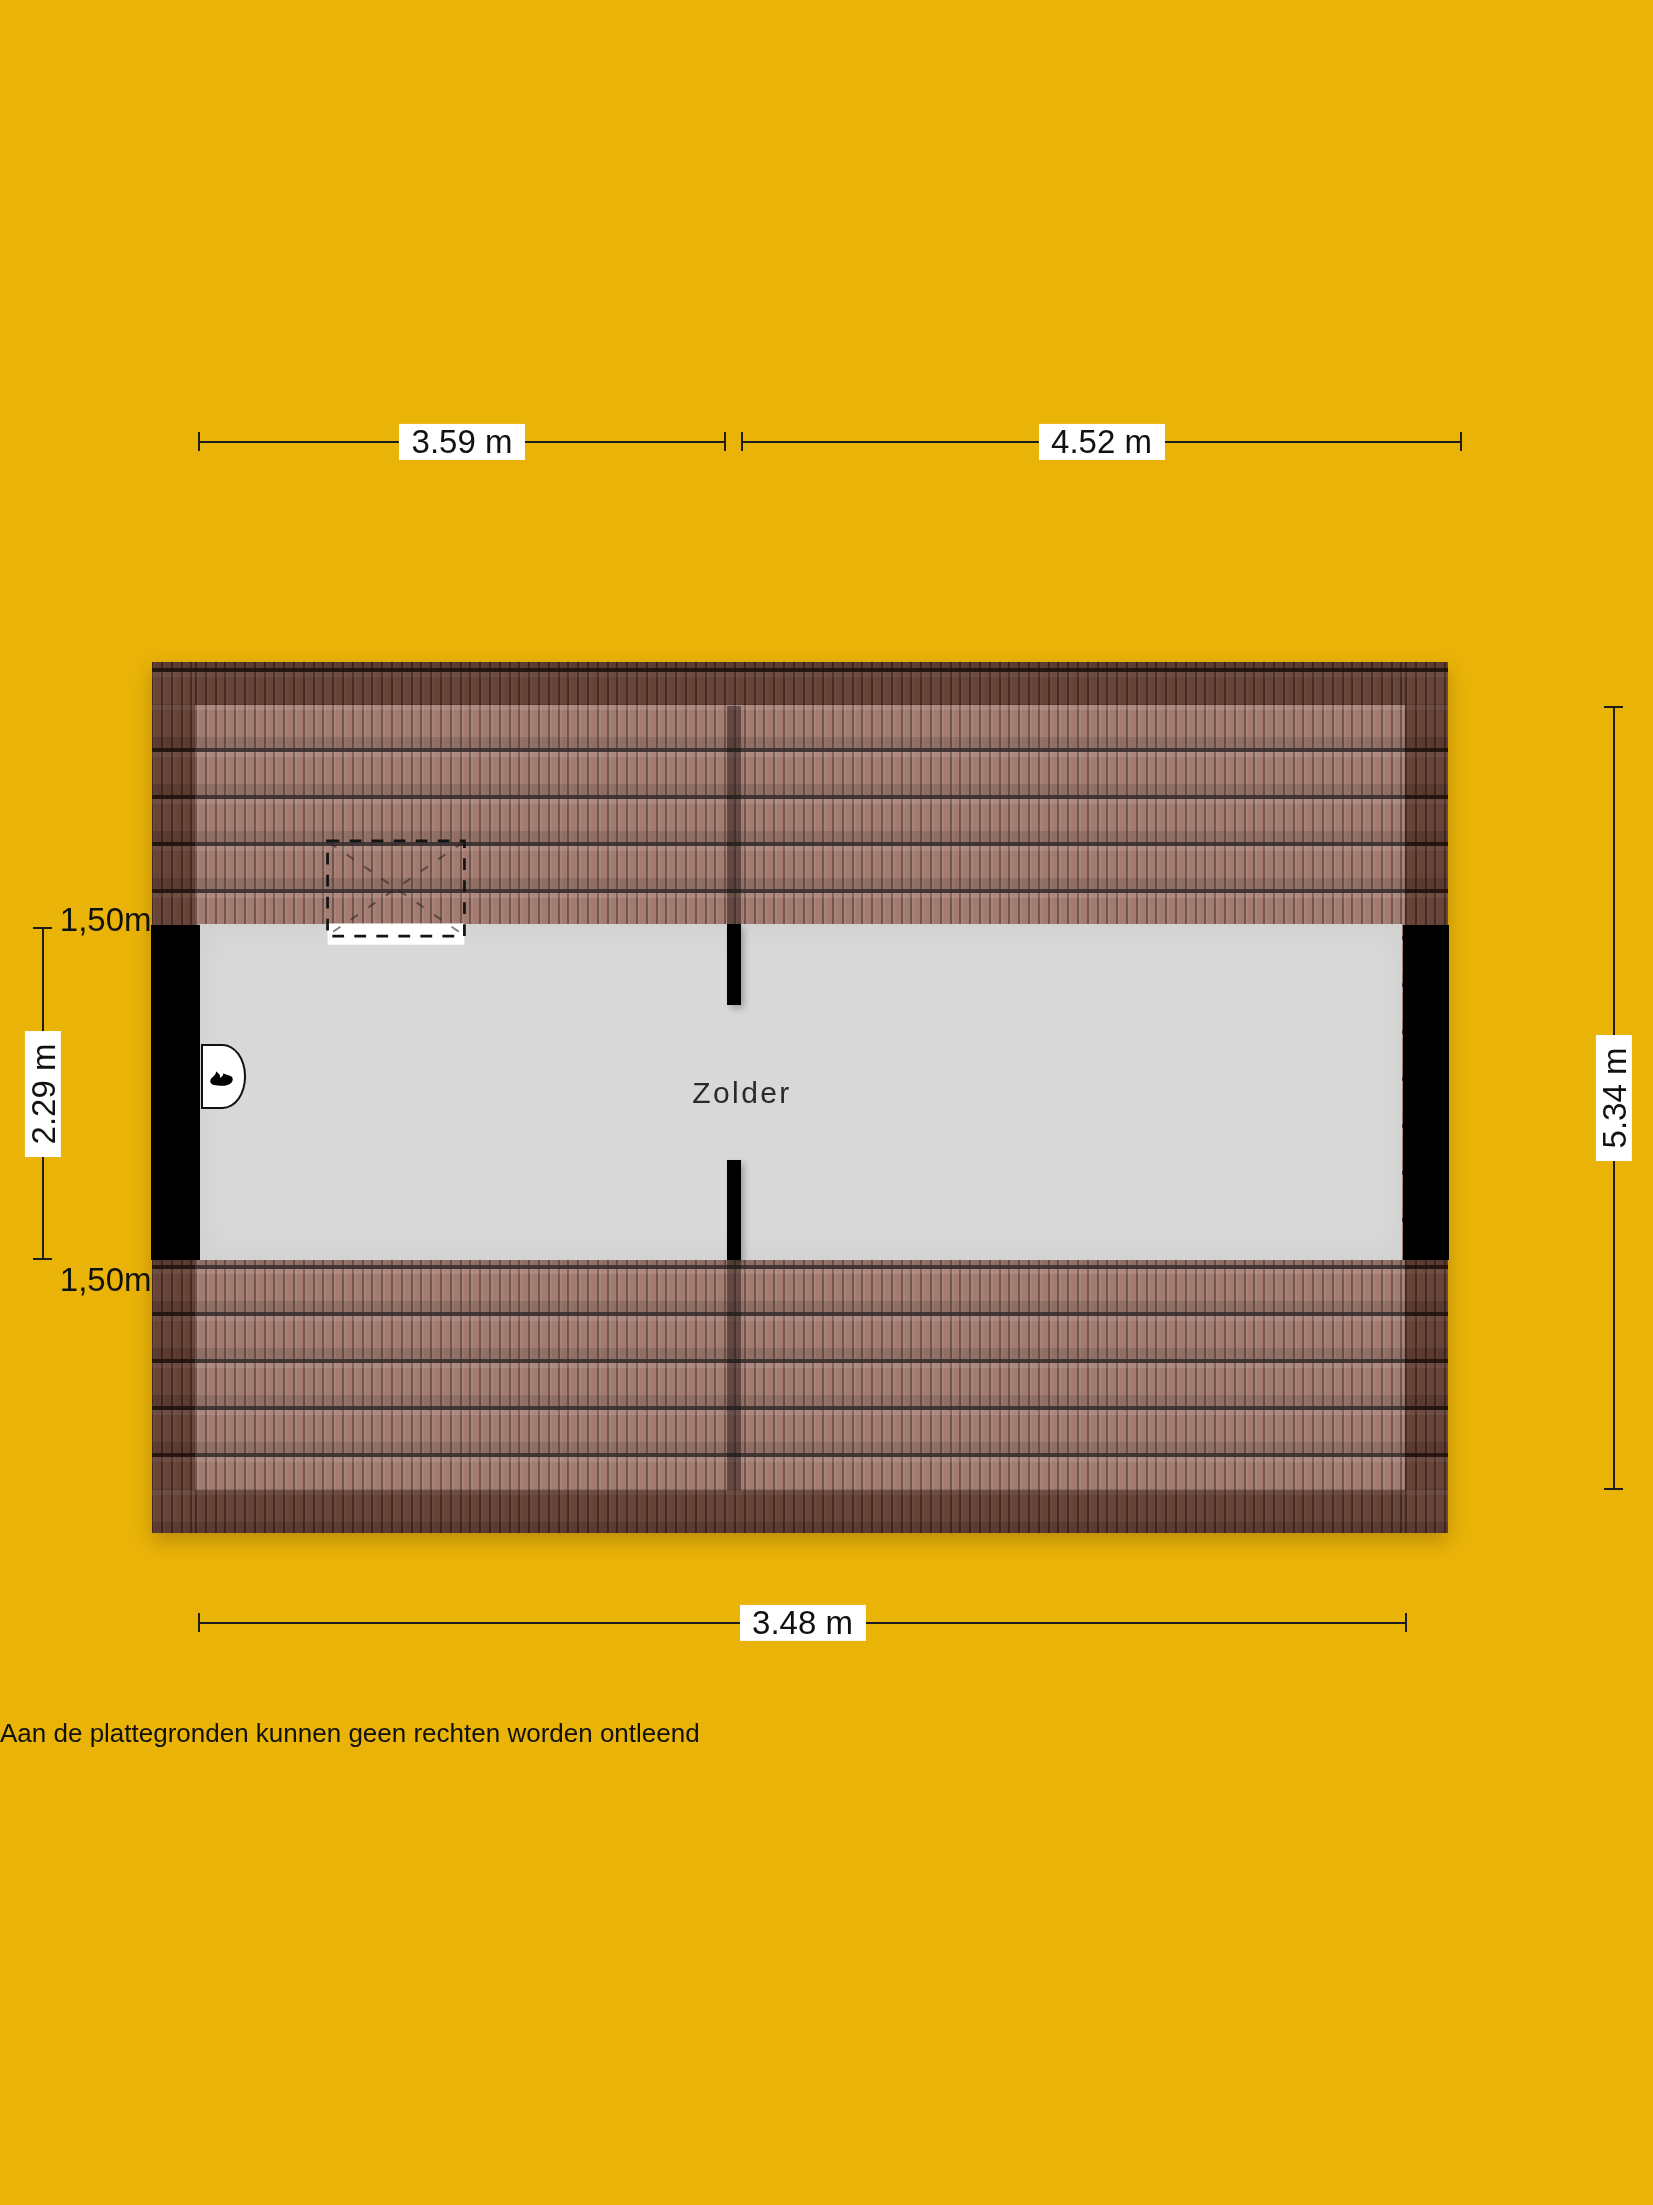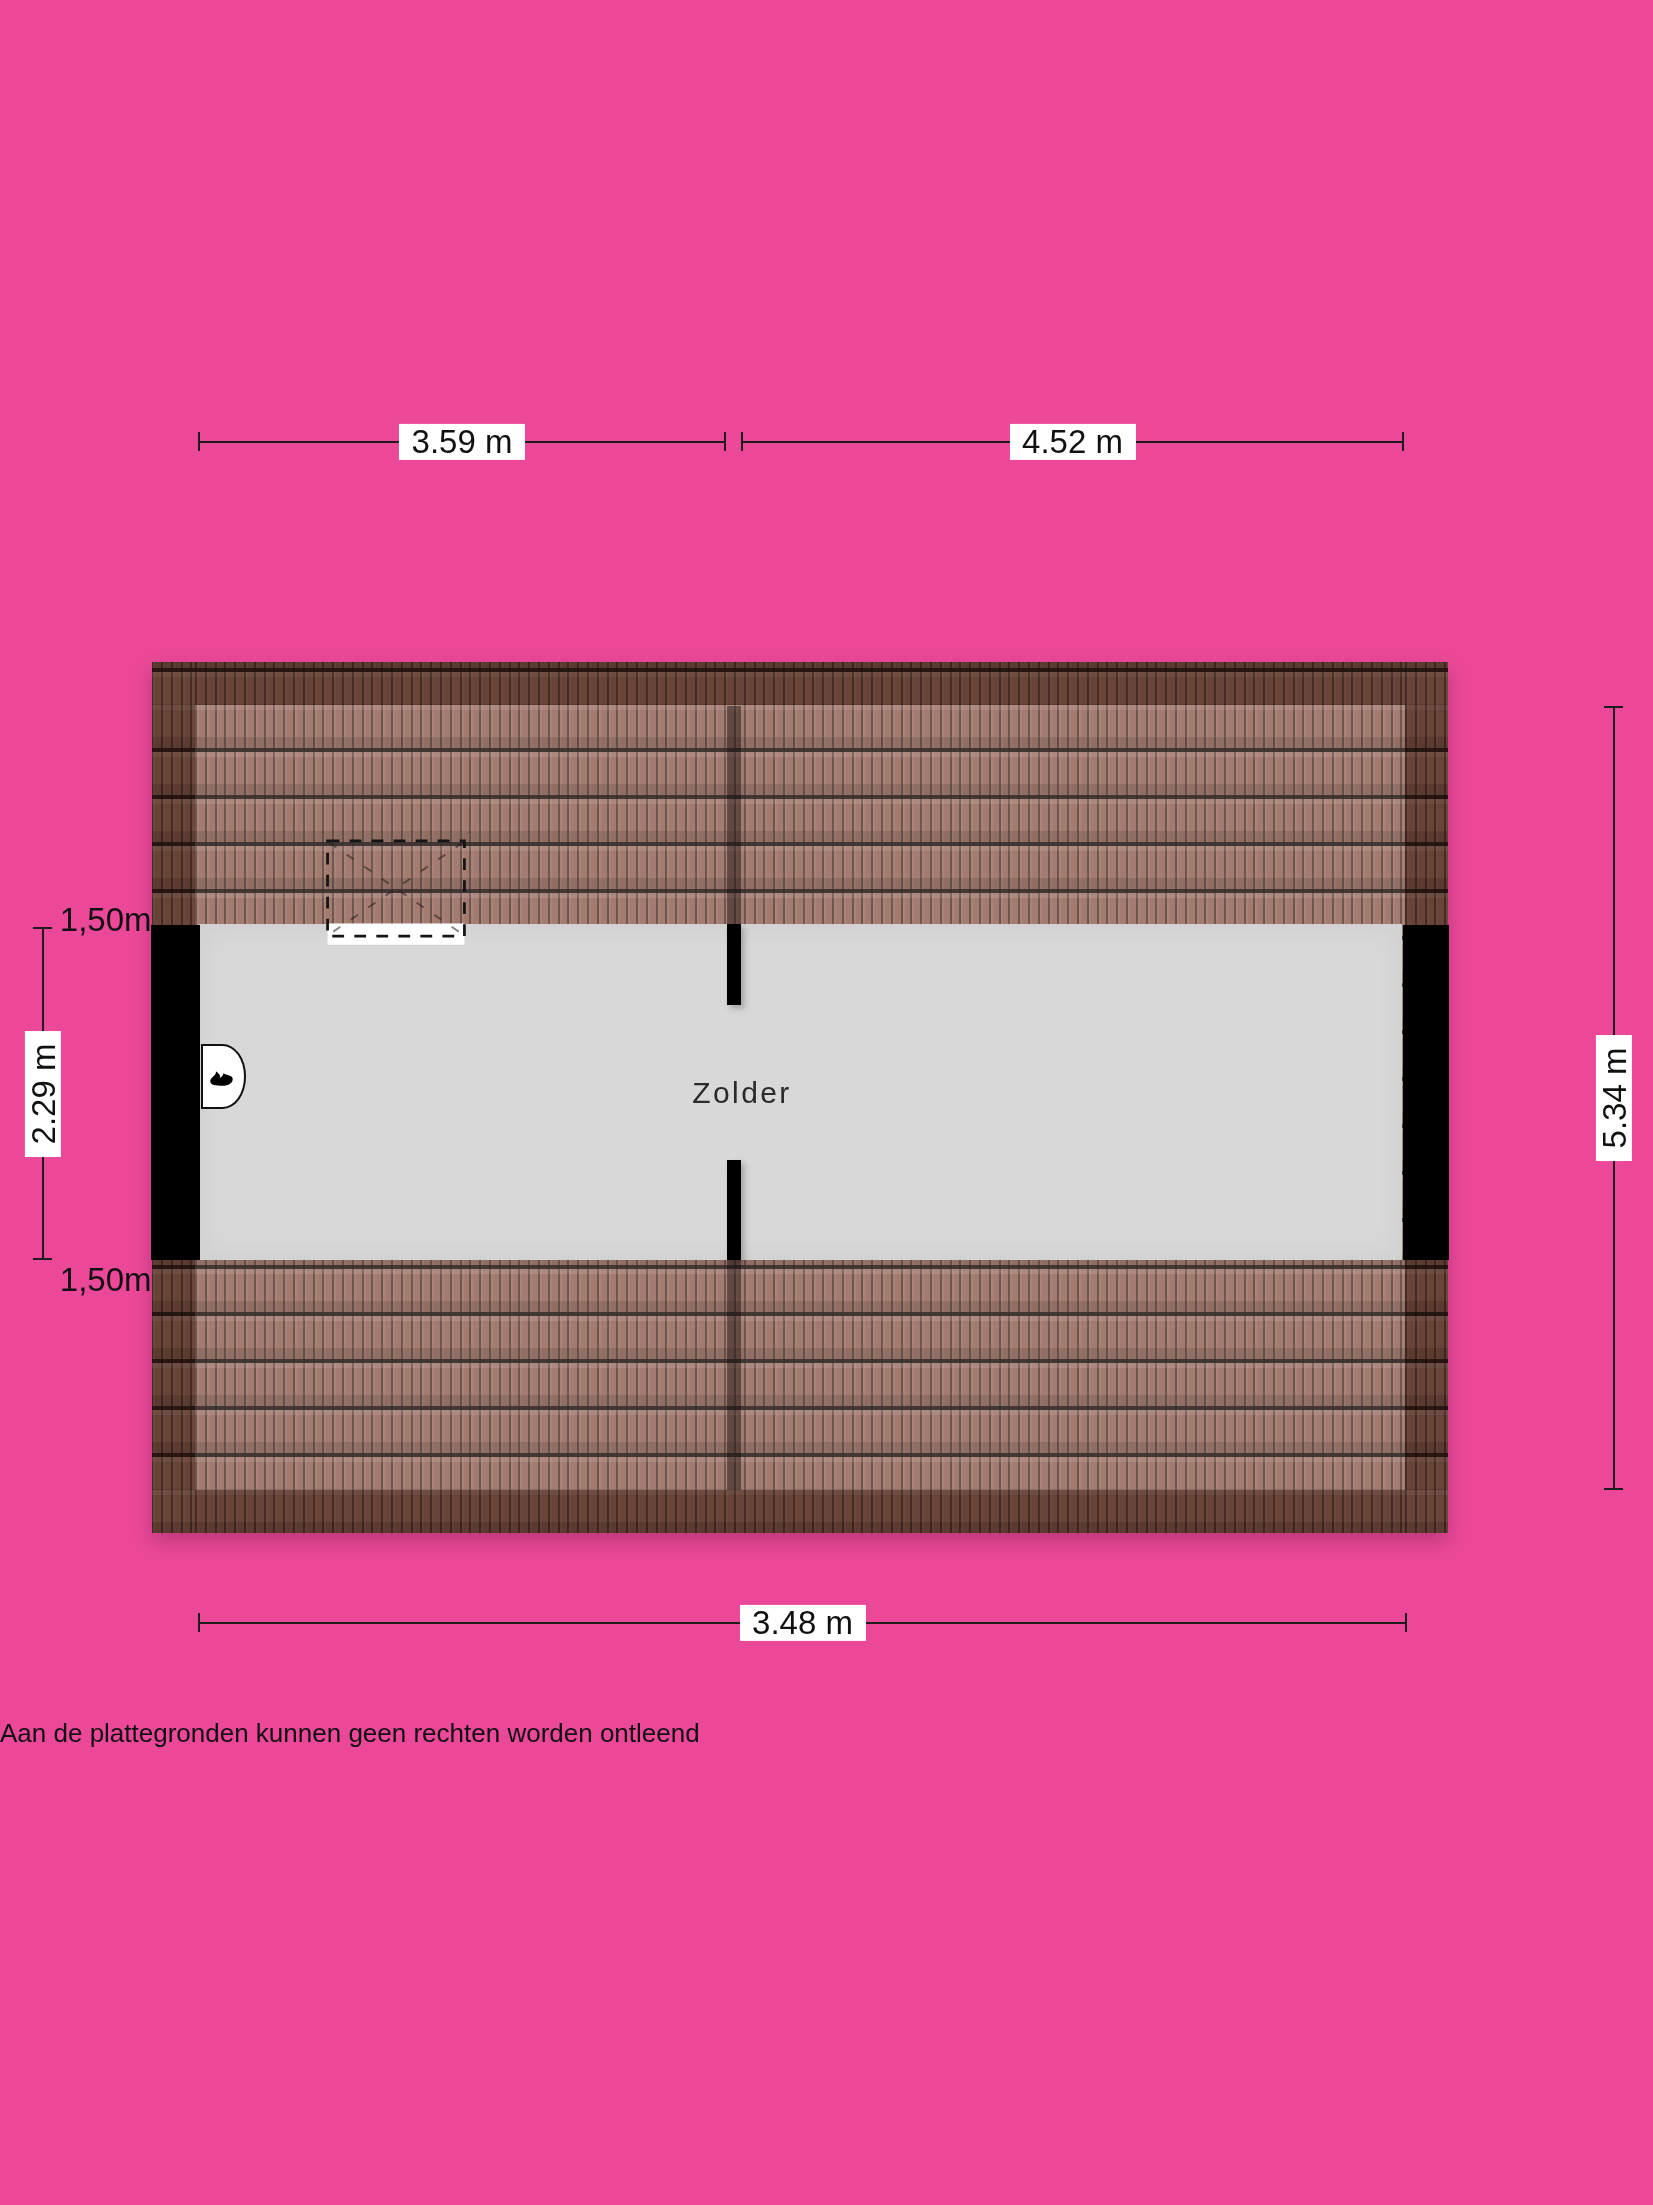--- a/index.html
+++ b/index.html
@@ -1,19 +1,19 @@
 <!DOCTYPE html>
 <html style="font-size:12.6px"><head>
 <meta charset="utf-8">
 <style>
   html,body{margin:0;padding:0;background:#ffffff;}
   .page{
     position:relative;
     width:1654px;height:2205px;
-    background:#ec4899;
+    background:#eab308;
     font-family:"Liberation Sans", sans-serif;
     color:#1a1a1a;
     overflow:hidden;
   }
   
   .plan{
     position:absolute;left:152px;top:662px;width:1296px;height:871px;
     box-sizing:border-box;
     background-color:#96685b;
     background-image:
@@ -83,21 +83,21 @@
   .dim-v .tick.end{bottom:0;}
   .dim-label{
     position:absolute;left:50%;top:50%;
     transform:translate(-50%,-50%);
     background:#ffffff;
     padding:1.6px 12.6px;
     font-size:33px;line-height:1;white-space:nowrap;color:#111111;
   }
   .dim-v .dim-label{transform:translate(-50%,-50%) rotate(-90deg);}
   .dim-top-a{left:198px;top:432px;width:528px;}
-  .dim-top-b{left:741px;top:432px;width:663px;}
+  .dim-top-b{left:741px;top:432px;width:721px;}
   .dim-bottom{left:198px;top:1613px;width:1209px;}
   .dim-left{left:33px;top:927px;height:333px;}
   .dim-right{left:1604px;top:706px;height:784px;}
   
   .band-label{
     position:absolute;left:31.5px;width:120px;text-align:right;
     font-size:33px;line-height:33px;color:#111111;white-space:nowrap;
   }
   .band-label-top{top:903px;}
   .band-label-bottom{top:1263px;}

